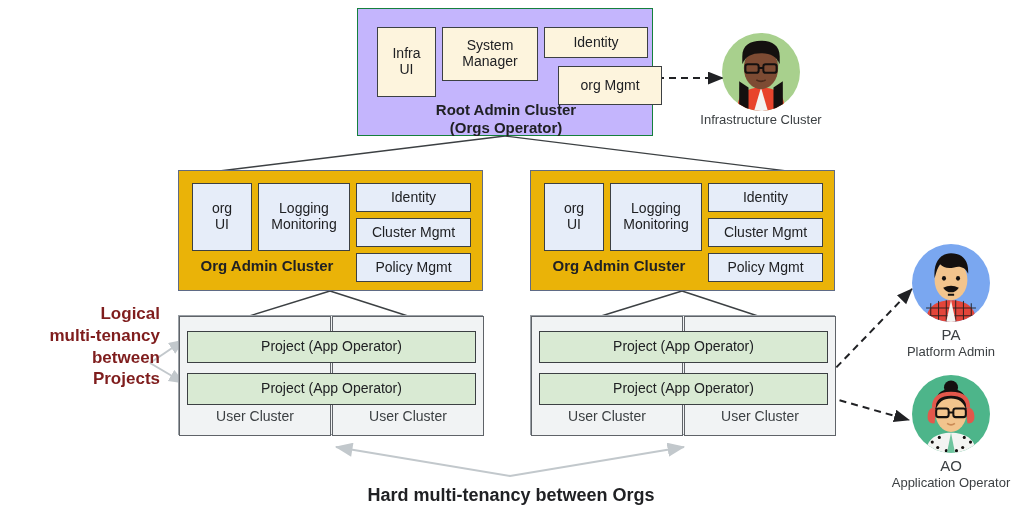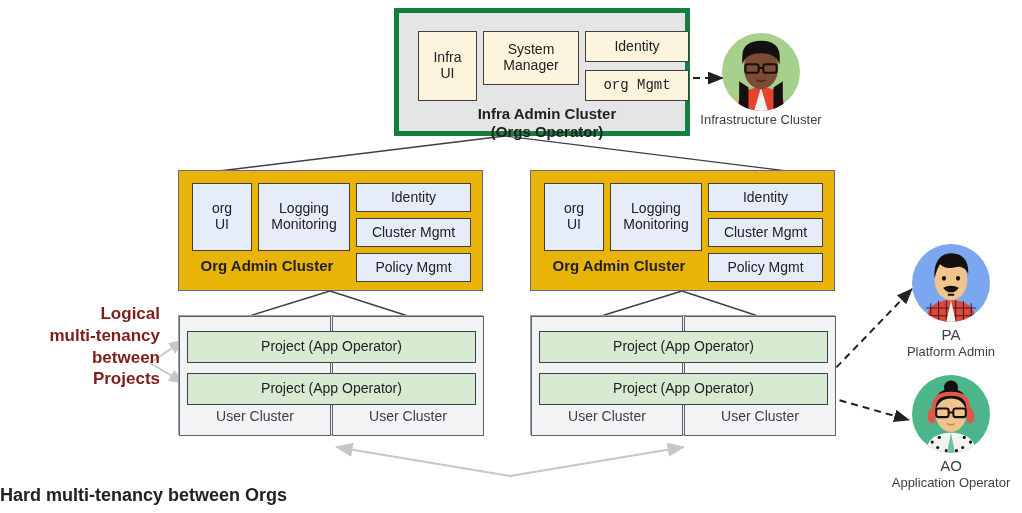--- a/index.html
+++ b/index.html
@@ -32,24 +32,23 @@
     box-sizing: border-box;
     display: flex;
     align-items: center;
     justify-content: center;
     text-align: center;
     line-height: 1.12;
   }
 
   
   .cluster-root {
-    border: 5px solid #15803d;
-    background: #e5e5e5;
+    border: 1px solid #15803d;
+    background: #c4b5fd;
     display: block;
-    margin-left: 37px;
   }
   .cell-root {
     border: 1px solid #3c4043;
     background: #fdf4dd;
     font-size: 14px;
     color: #202124;
   }
 
   
   .cluster-org {
@@ -100,21 +99,21 @@
     font-size: 17px;
     font-weight: bold;
     text-align: right;
     line-height: 1.28;
     color: #7f1d1d;
   }
   .bottom-label {
     position: absolute;
     font-size: 18px;
     font-weight: bold;
-    text-align: left;
+    text-align: center;
     color: #202124;
     width: 100%;
   }
 
   
   .persona {
     position: absolute;
     width: 160px;
     text-align: center;
   }
@@ -189,23 +188,23 @@
       <path d="M336,447 L510,476 L684,447"></path>
     </g>
   </svg>
 
   <div class="box cluster-root" style="left:357px; top:8px; width:296px; height:128px;">
     <div class="box cell-root" style="left:19px; top:18px; width:59px; height:70px; white-space:pre-line;">Infra
 UI</div>
     <div class="box cell-root" style="left:84px; top:18px; width:96px; height:54px; white-space:pre-line;">System
 Manager</div>
     <div class="box cell-root" style="left:186px; top:18px; width:104px; height:31px;">Identity</div>
-    <div class="box cell-root" style="left:186px; top:57px; width:104px; height:31px;font-family:Liberation Mono, monospace;">org Mgmt</div>
+    <div class="box cell-root" style="left:200px; top:57px; width:104px; height:39px;">org Mgmt</div>
     <div class="cluster-title" style="left:0px; top:92px; width:296px;">
-      <div>Infra Admin Cluster</div>
+      <div>Root Admin Cluster</div>
       <div>(Orgs Operator)</div>
     </div>
   </div>
 
   <div class="box cluster-org" style="left:178px; top:170px; width:305px; height:121px;">
     <div class="box cell-org" style="left:13px; top:12px; width:60px; height:68px; white-space:pre-line;">org
 UI</div>
     <div class="box cell-org" style="left:79px; top:12px; width:92px; height:68px; white-space:pre-line;">Logging
 Monitoring</div>
     <div class="box cell-org" style="left:177px; top:12px; width:115px; height:29px;">Identity</div>

